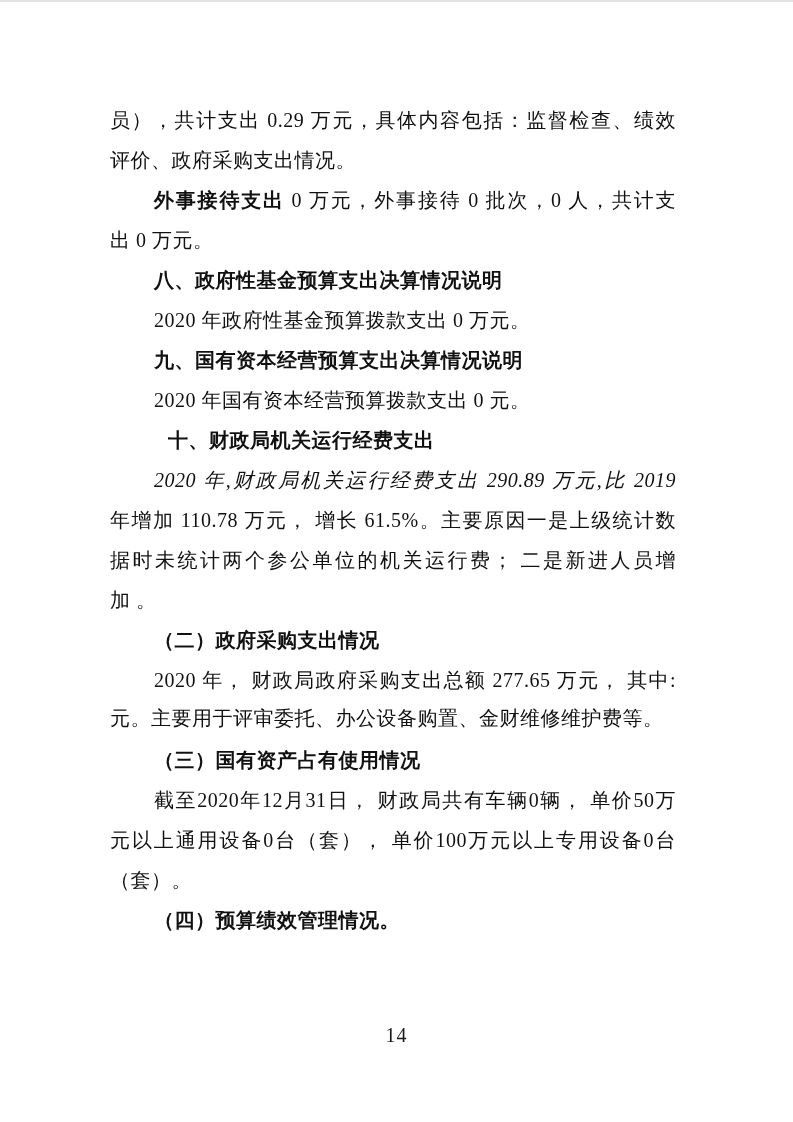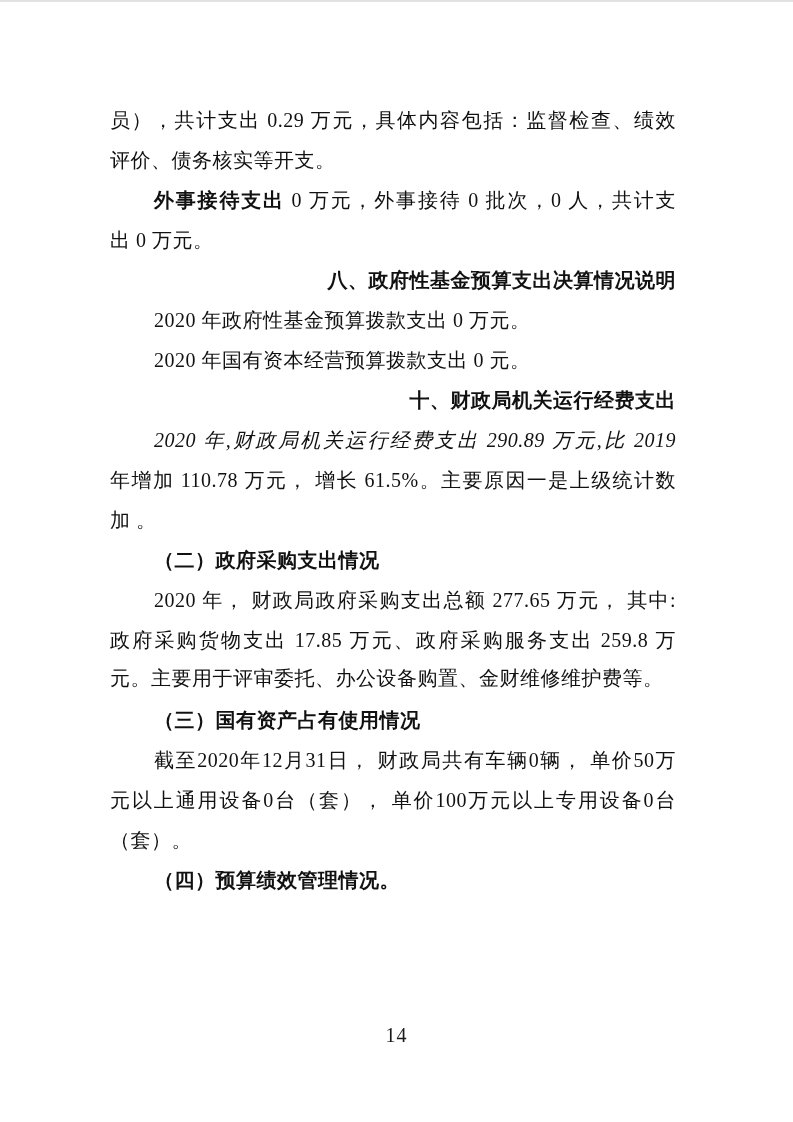--- a/index.html
+++ b/index.html
@@ -41,21 +41,20 @@
     text-align: justify;
     text-align-last: justify;
   }
   .t-body {
     font-family: "Liberation Serif", "DejaVu Serif", serif;
     font-weight: 400;
   }
   .t-head {
     font-family: Liberation Sans, sans-serif;
     font-weight: 700;
-    text-align: right;
   }
   .t-sub {
     font-family: "Liberation Serif", "DejaVu Serif", serif;
     font-weight: 700;
   }
   .b {
     font-weight: 700;
   }
   .page-number {
     position: absolute;
@@ -69,33 +68,34 @@
     letter-spacing: 1px;
   }
 </style>
 </head>
 <body>
 
 <div class="page">
   <div class="page-top-edge"></div>
   <div class="content">
       <div class="line t-body j" style="padding-left: 0px;"><span>员），共计支出 0.29 万元，具体内容包括：监督检查、绩效</span></div>
-      <div class="line t-body" style="padding-left: 0px;"><span>评价、债务核实等开支。</span></div>
+      <div class="line t-body" style="padding-left: 0px;"><span>评价、政府采购支出情况。</span></div>
       <div class="line t-body j" style="padding-left: 44px;"><span class="b">外事接待支出</span><span> 0 万元，外事接待 0 批次，0 人，共计支</span></div>
       <div class="line t-body" style="padding-left: 0px;"><span>出 0 万元。</span></div>
       <div class="line t-head" style="padding-left: 44px;"><span class="b">八、政府性基金预算支出决算情况说明</span></div>
       <div class="line t-body" style="padding-left: 44px;"><span>2020 年政府性基金预算拨款支出 0 万元。</span></div>
+      <div class="line t-head" style="padding-left: 44px;"><span class="b">九、国有资本经营预算支出决算情况说明</span></div>
       <div class="line t-body" style="padding-left: 44px;"><span>2020 年国有资本经营预算拨款支出 0 元。</span></div>
       <div class="line t-head" style="padding-left: 58px;"><span class="b">十、财政局机关运行经费支出</span></div>
       <div class="line t-body j" style="padding-left: 44px; font-style: italic;"><span>2020 年,财政局机关运行经费支出 290.89 万元,比 2019</span></div>
       <div class="line t-body j" style="padding-left: 0px;"><span>年增加 110.78 万元， 增长 61.5%。主要原因一是上级统计数</span></div>
+      <div class="line t-body j" style="padding-left: 0px;"><span>据时未统计两个参公单位的机关运行费； 二是新进人员增</span></div>
       <div class="line t-body" style="padding-left: 0px;"><span>加 。</span></div>
       <div class="line t-sub" style="padding-left: 44px;"><span class="b">（二）政府采购支出情况</span></div>
       <div class="line t-body j" style="padding-left: 44px;"><span>2020 年， 财政局政府采购支出总额 277.65 万元， 其中:</span></div>
-      <div class="line t-body j" style="padding-left: 0px;"><span>政府采购货物支出 17.85 万元、政府采购服务支出 259.8 万</span></div>
       <div class="line t-body" style="padding-left: 0px; font-family: Liberation Mono, monospace;"><span>元。主要用于评审委托、办公设备购置、金财维修维护费等。</span></div>
       <div class="line t-sub" style="padding-left: 44px;"><span class="b">（三）国有资产占有使用情况</span></div>
       <div class="line t-body j" style="padding-left: 44px;"><span>截至2020年12月31日， 财政局共有车辆0辆， 单价50万</span></div>
       <div class="line t-body j" style="padding-left: 0px;"><span>元以上通用设备0台（套）， 单价100万元以上专用设备0台</span></div>
       <div class="line t-body" style="padding-left: 0px;"><span>（套）。</span></div>
       <div class="line t-sub" style="padding-left: 44px;"><span class="b">（四）预算绩效管理情况。</span></div>
     </div>
   <div class="page-number">14</div>
 </div>
 

